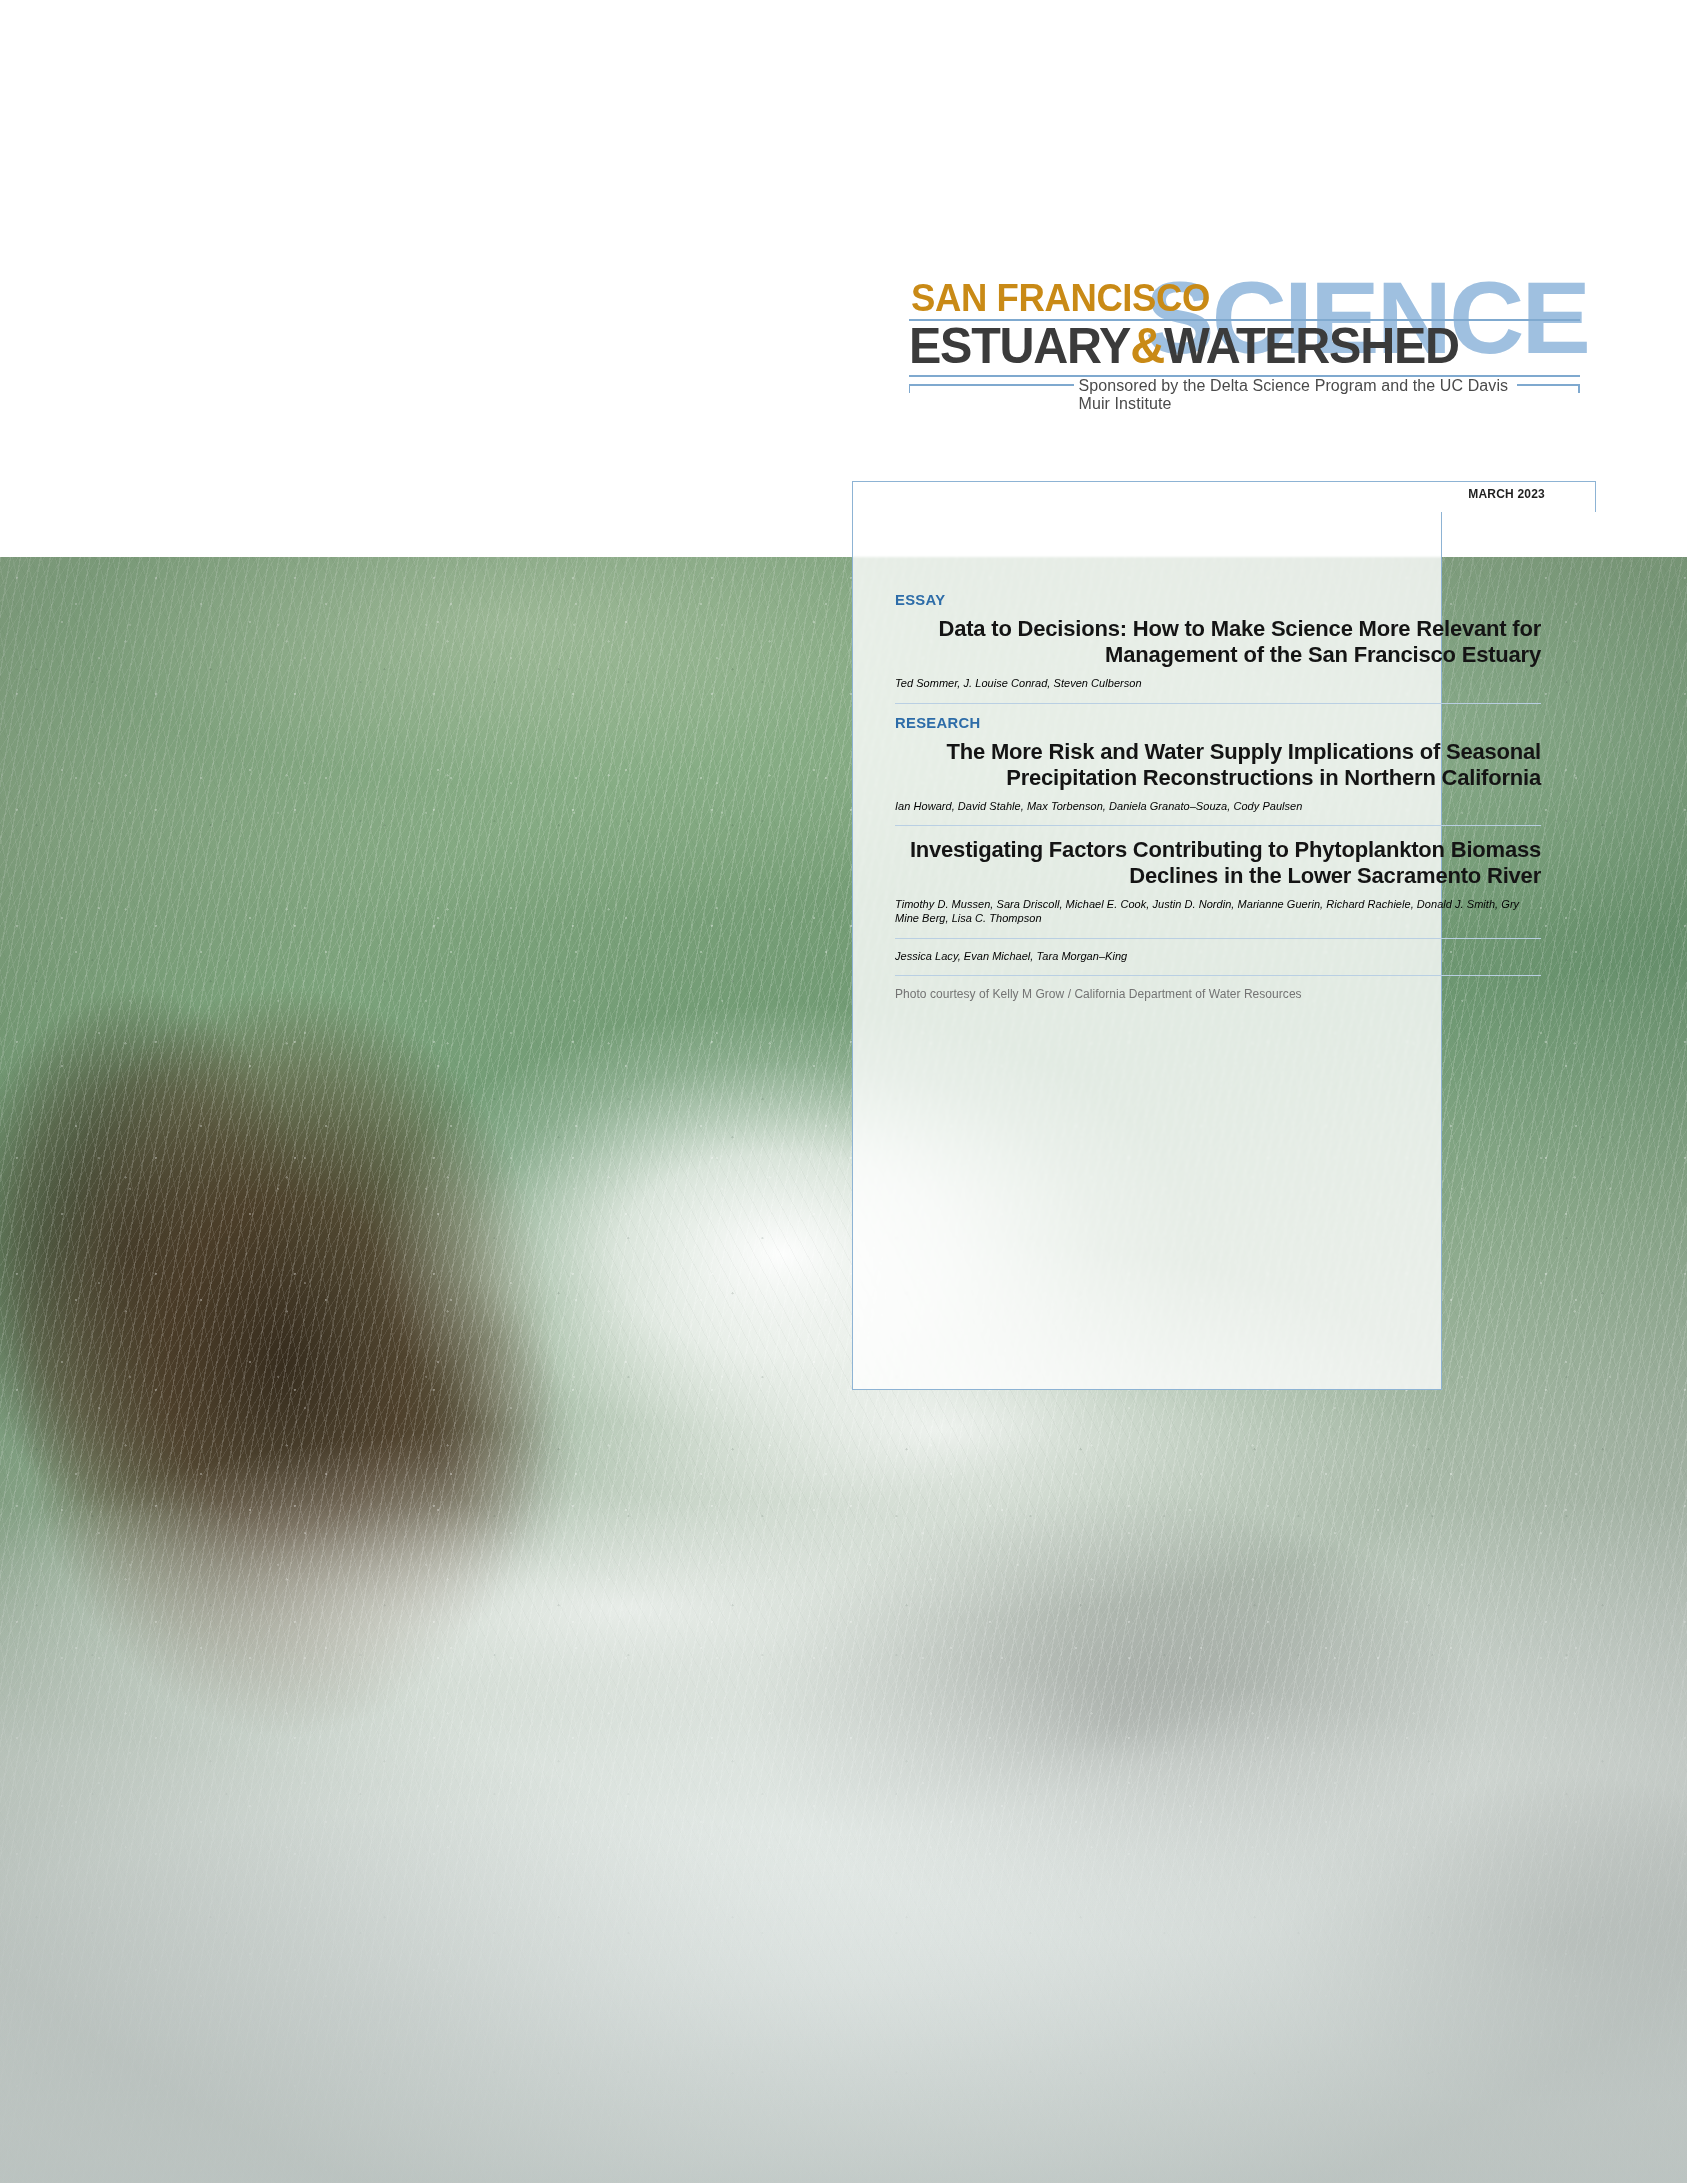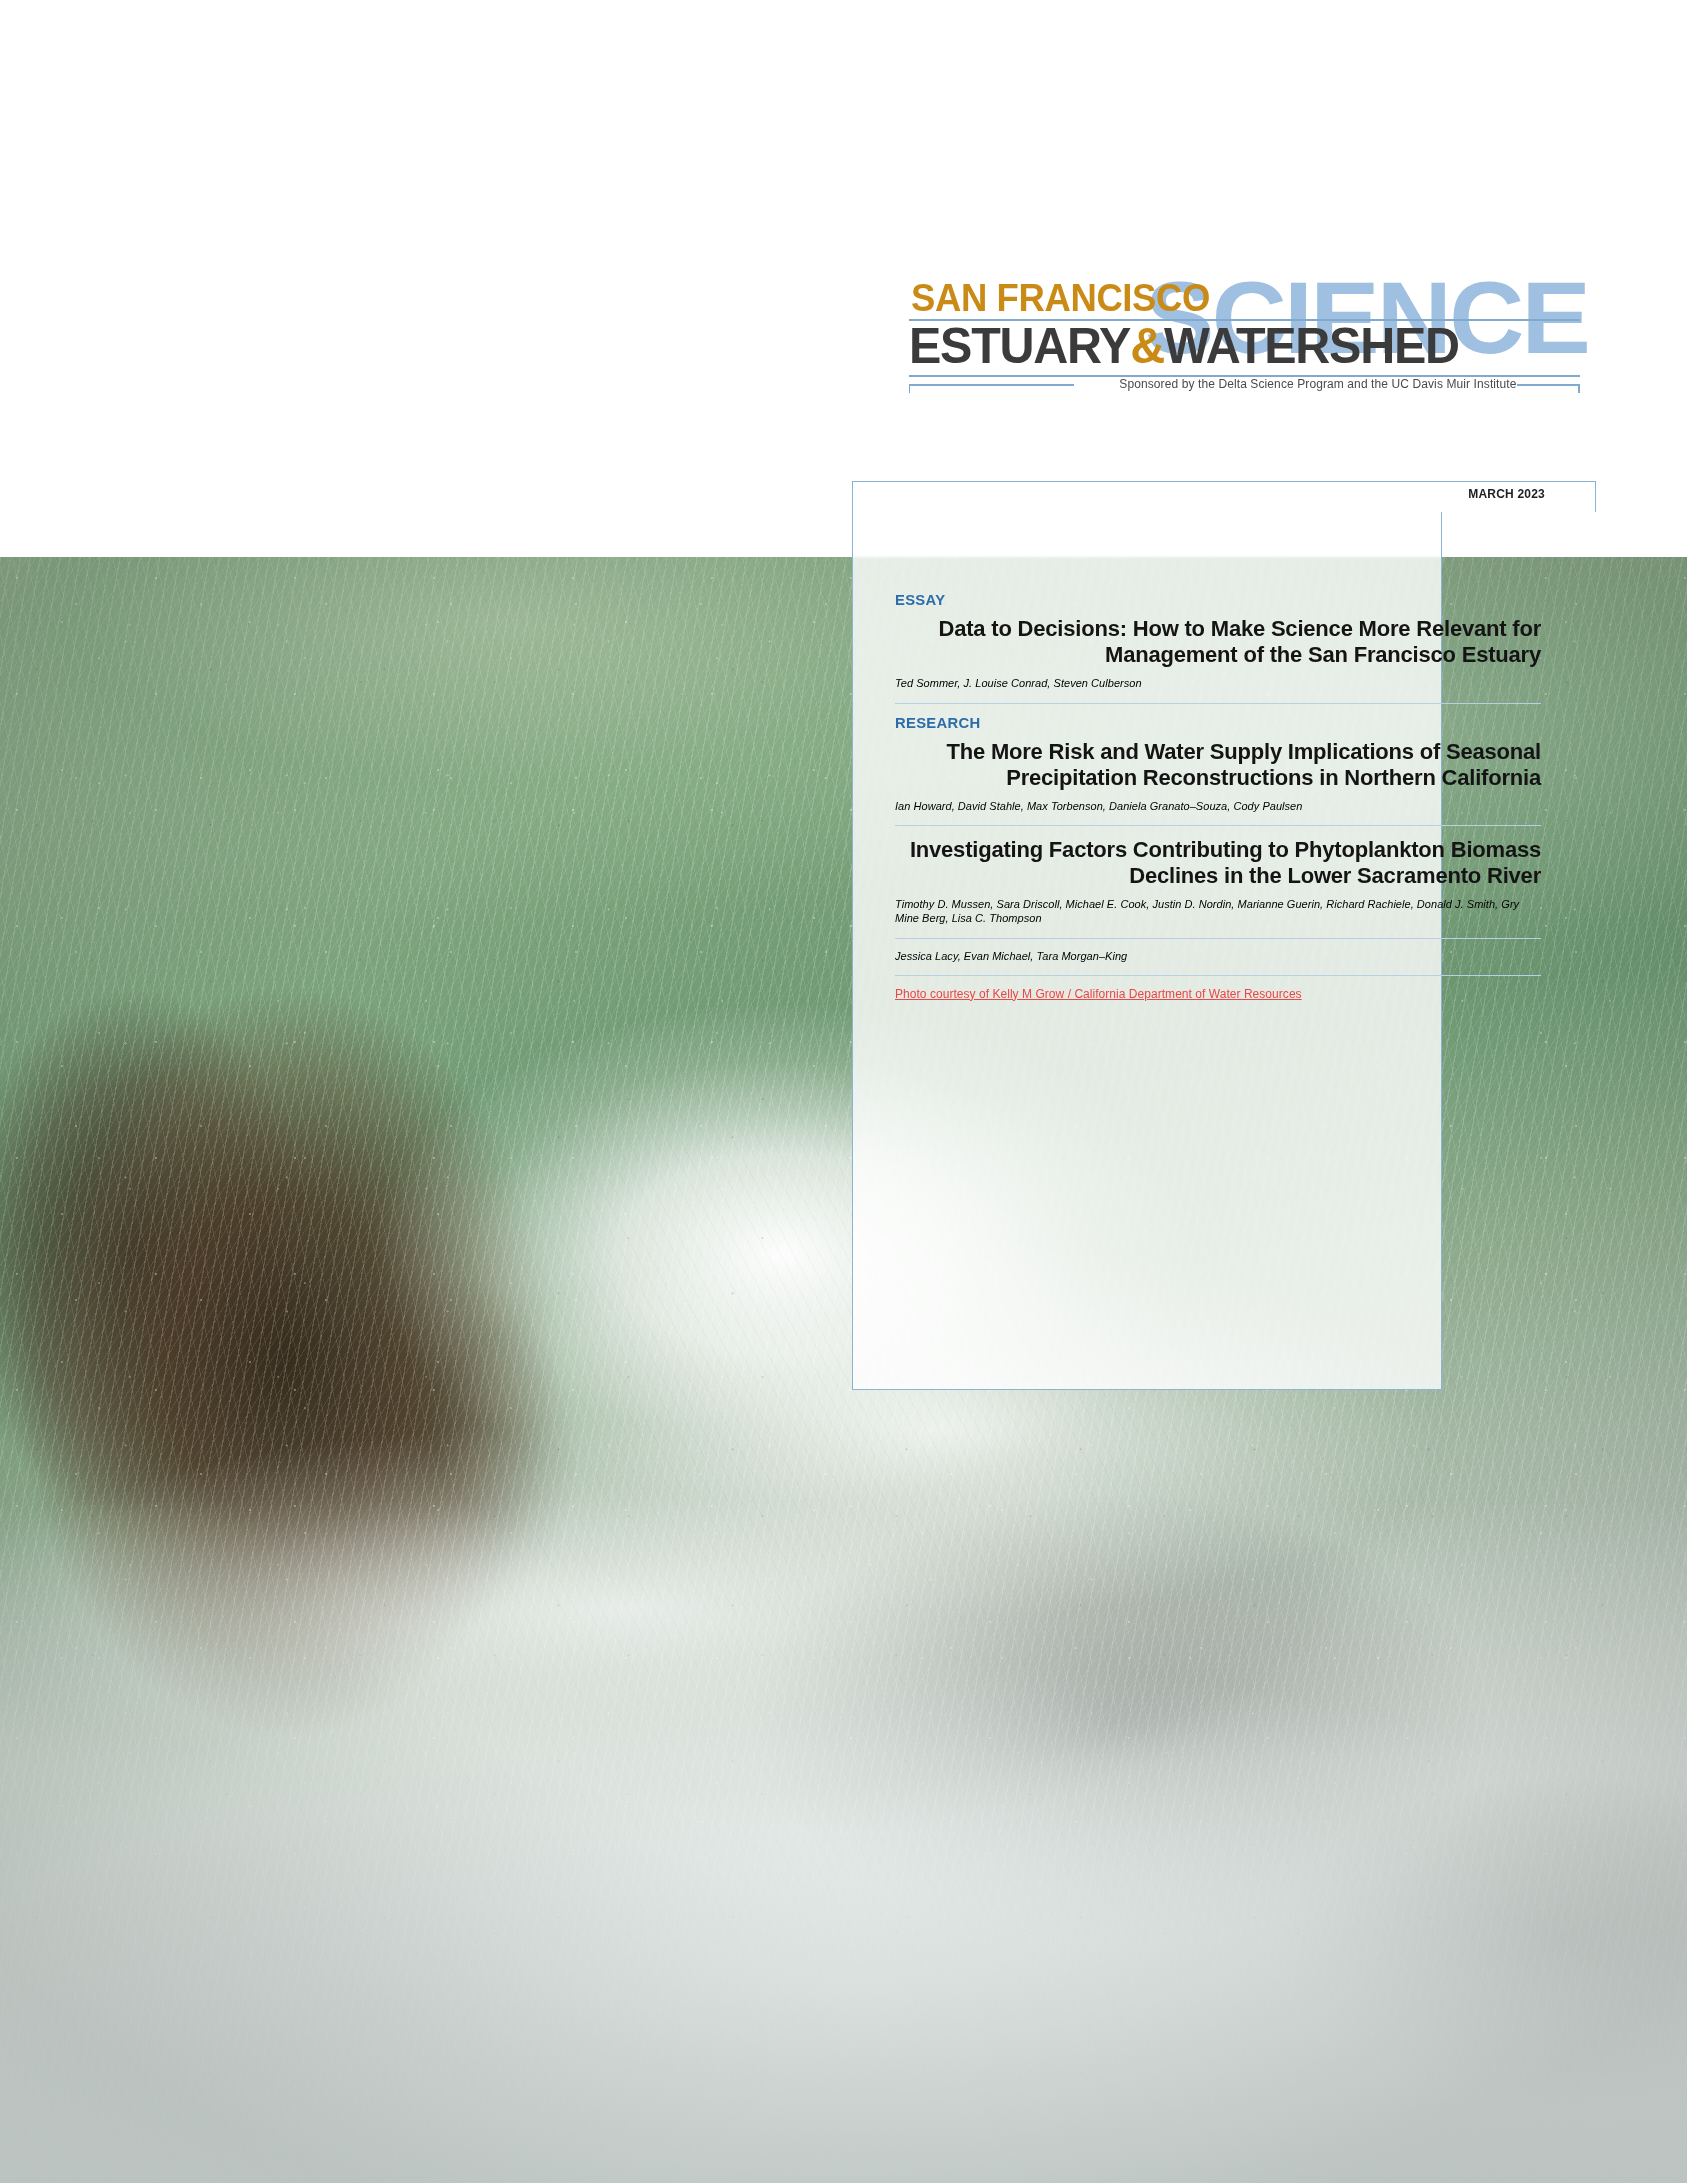--- a/index.html
+++ b/index.html
@@ -177,22 +177,22 @@
     height: 9px;
     background: #7fa9cf;
   }
   .mh-spon-tick-l { left: 0; }
   .mh-spon-tick-r { right: 0; }
   .mh-spon-text {
     position: absolute;
     left: 170px;
     top: 1.8px;
     width: 438px;
-    text-align: right;
-    font-size: 12px;
+    text-align: left;
+    font-size: 16px;
     color: #4a4a4a;
     letter-spacing: 0.1px;
   }
 
   
   #date-box {
     position: absolute;
     left: 852px;
     top: 481px;
     width: 744px;
@@ -257,23 +257,22 @@
   }
   .divider {
     height: 0.9px;
     background: #b9cfe3;
     margin: 12.5px 0 11.6px 0;
   }
   .divider.thin { margin: 11.6px 0 10.7px 0; }
   .art-block { margin-bottom: 0; }
   .photo-credit {
     font-size: 12px;
-    color: #ef4444;
+    color: #737373;
     letter-spacing: 0.04px;
-    text-decoration: underline;
   }
 </style>
 </head>
 <body>
 
 <div id="cover-photo">
   <div class="ph-layer ph-base"></div>
   <div class="ph-layer ph-green-top"></div>
   <div class="ph-layer ph-rock"></div>
   <div class="ph-layer ph-rock2"></div>

